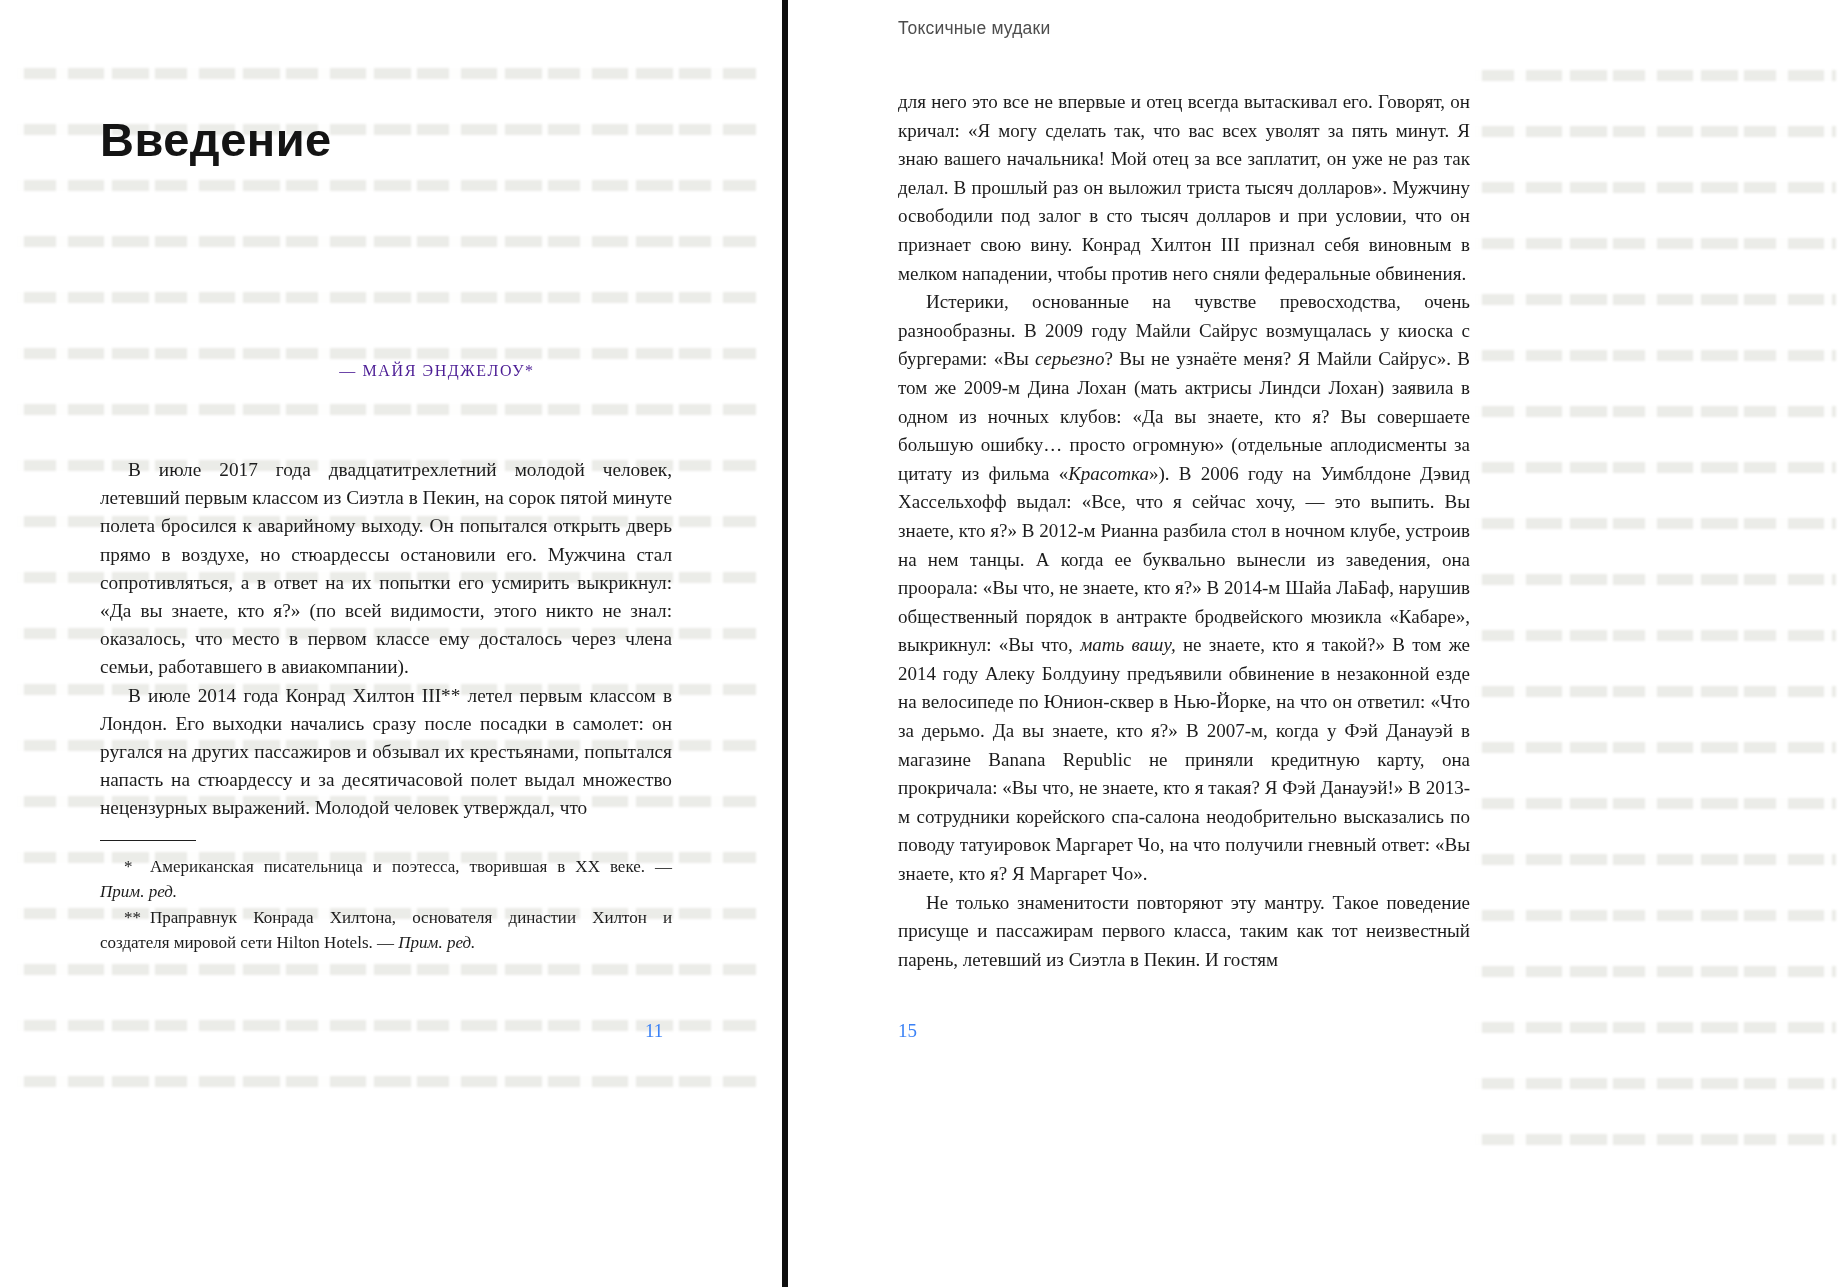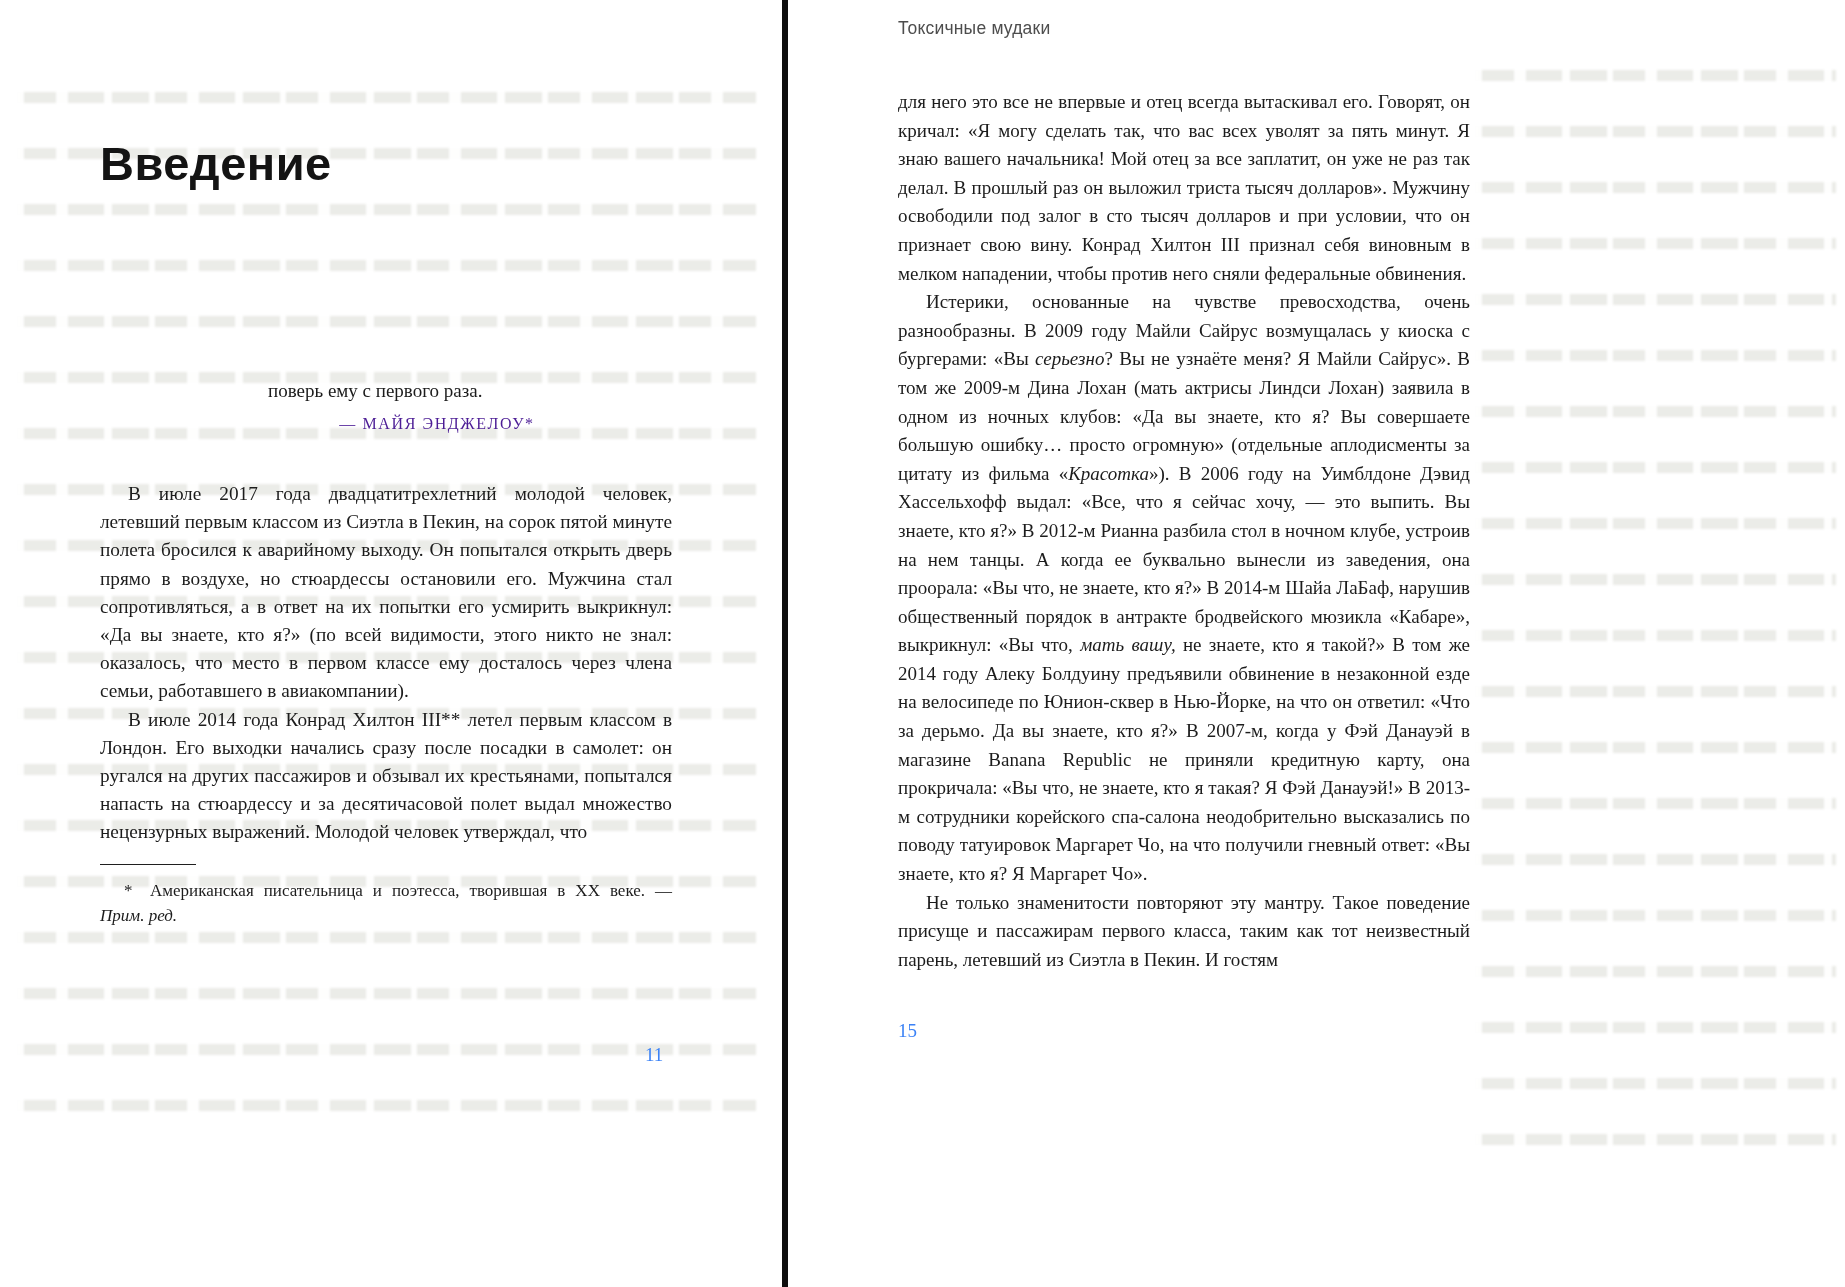--- a/index.html
+++ b/index.html
@@ -5,21 +5,21 @@
   html, body { margin: 0; padding: 0; }
   body {
     width: 1845px; height: 1287px;
     background: #ffffff;
     position: relative;
     overflow: hidden;
     font-family: "Liberation Serif", serif;
     color: #1c1c1c;
   }
   .page { position: absolute; top: 0; height: 972px; }
-  .page-left  { left: 0; width: 783px; margin-top: 24px; }
+  .page-left  { left: 0; width: 783px; }
   .page-right { left: 788px; width: 1057px; }
 
   .gutter {
     position: absolute; left: 782px; top: 0;
     width: 6px; height: 1287px;
     background: #0e0e0e;
     z-index: 3;
   }
 
   
@@ -121,33 +121,33 @@
 </head>
 <body>
 
 <div class="page page-left">
   <div class="ghost ghost-left"></div>
 
   <h1 class="z chapter-title">Введение</h1>
 
   <div class="z epigraph">
     <div>
-        <div>поверь ему с первого раза.</div>
       </div>
     <div class="epigraph-author">— МАЙЯ ЭНДЖЕЛОУ*</div>
   </div>
 
   <div class="z left-flow">
     <div class="body-text">
         <p class="para indent"><span>В июле 2017 года двадцатитрехлетний молодой человек, летевший первым классом из Сиэтла в Пекин, на сорок пятой минуте полета бросился к аварийному выходу. Он попытался открыть дверь прямо в воздухе, но стюардессы остановили его. Мужчина стал сопротивляться, а в ответ на их попытки его усмирить выкрикнул: «Да вы знаете, кто я?» (по всей видимости, этого никто не знал: оказалось, что место в первом классе ему досталось через члена семьи, работавшего в авиакомпании).</span></p>
         <p class="para indent"><span>В июле 2014 года Конрад Хилтон III** летел первым классом в Лондон. Его выходки начались сразу после посадки в самолет: он ругался на других пассажиров и обзывал их крестьянами, попытался напасть на стюардессу и за десятичасовой полет выдал множество нецензурных выражений. Молодой человек утверждал, что</span></p>
       </div>
     <div class="fn-rule"></div>
     <div class="footnotes">
         <p class="para"><span class="fn-marker">*</span><span>Американская писательница и поэтесса, творившая в XX веке. — </span><span class="it">Прим. ред.</span></p>
+        <p class="para"><span class="fn-marker">**</span><span>Праправнук Конрада Хилтона, основателя династии Хилтон и создателя мировой сети Hilton Hotels. — </span><span class="it">Прим. ред.</span></p>
       </div>
   </div>
 
   <div class="z pagenum pagenum-left">11</div>
 </div>
 
 <div class="gutter"></div>
 
 <div class="page page-right">
   <div class="ghost ghost-right"></div>

